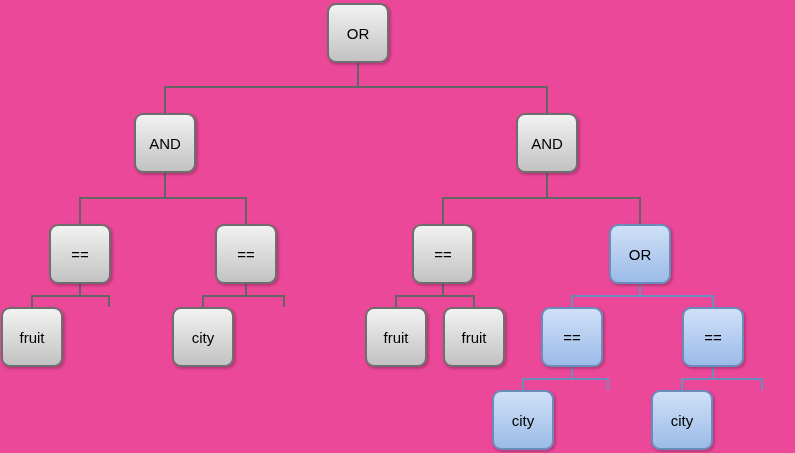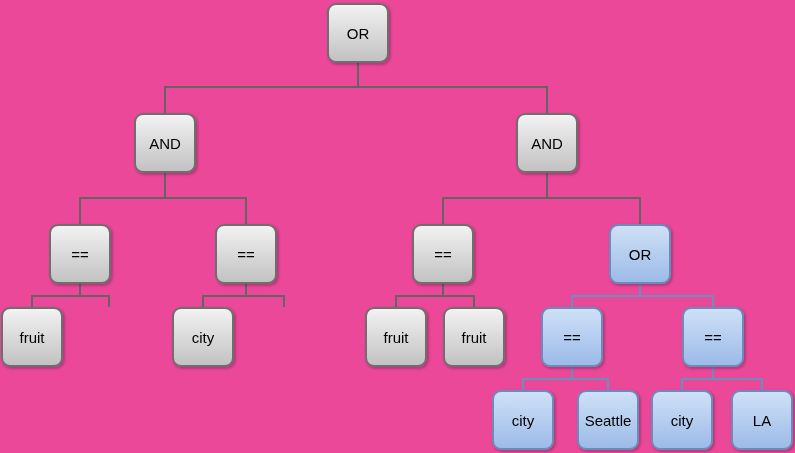--- a/index.html
+++ b/index.html
@@ -95,17 +95,15 @@
   <div class="node blue" style="left:609px;top:224px">OR</div>
 
   <div class="node gray" style="left:1px;top:307px">fruit</div>
   <div class="node gray" style="left:172px;top:307px">city</div>
   <div class="node gray" style="left:365px;top:307px">fruit</div>
   <div class="node gray" style="left:443px;top:307px">fruit</div>
   <div class="node blue" style="left:541px;top:307px">==</div>
   <div class="node blue" style="left:682px;top:307px">==</div>
 
   <div class="node blue" style="left:492px;top:390px">city</div>
-  <div class="node blue" style="left:577px;top:390px">Seattle</div>
   <div class="node blue" style="left:651px;top:390px">city</div>
-  <div class="node blue" style="left:731px;top:390px">LA</div>
 
 </div>
 
 </body></html>

